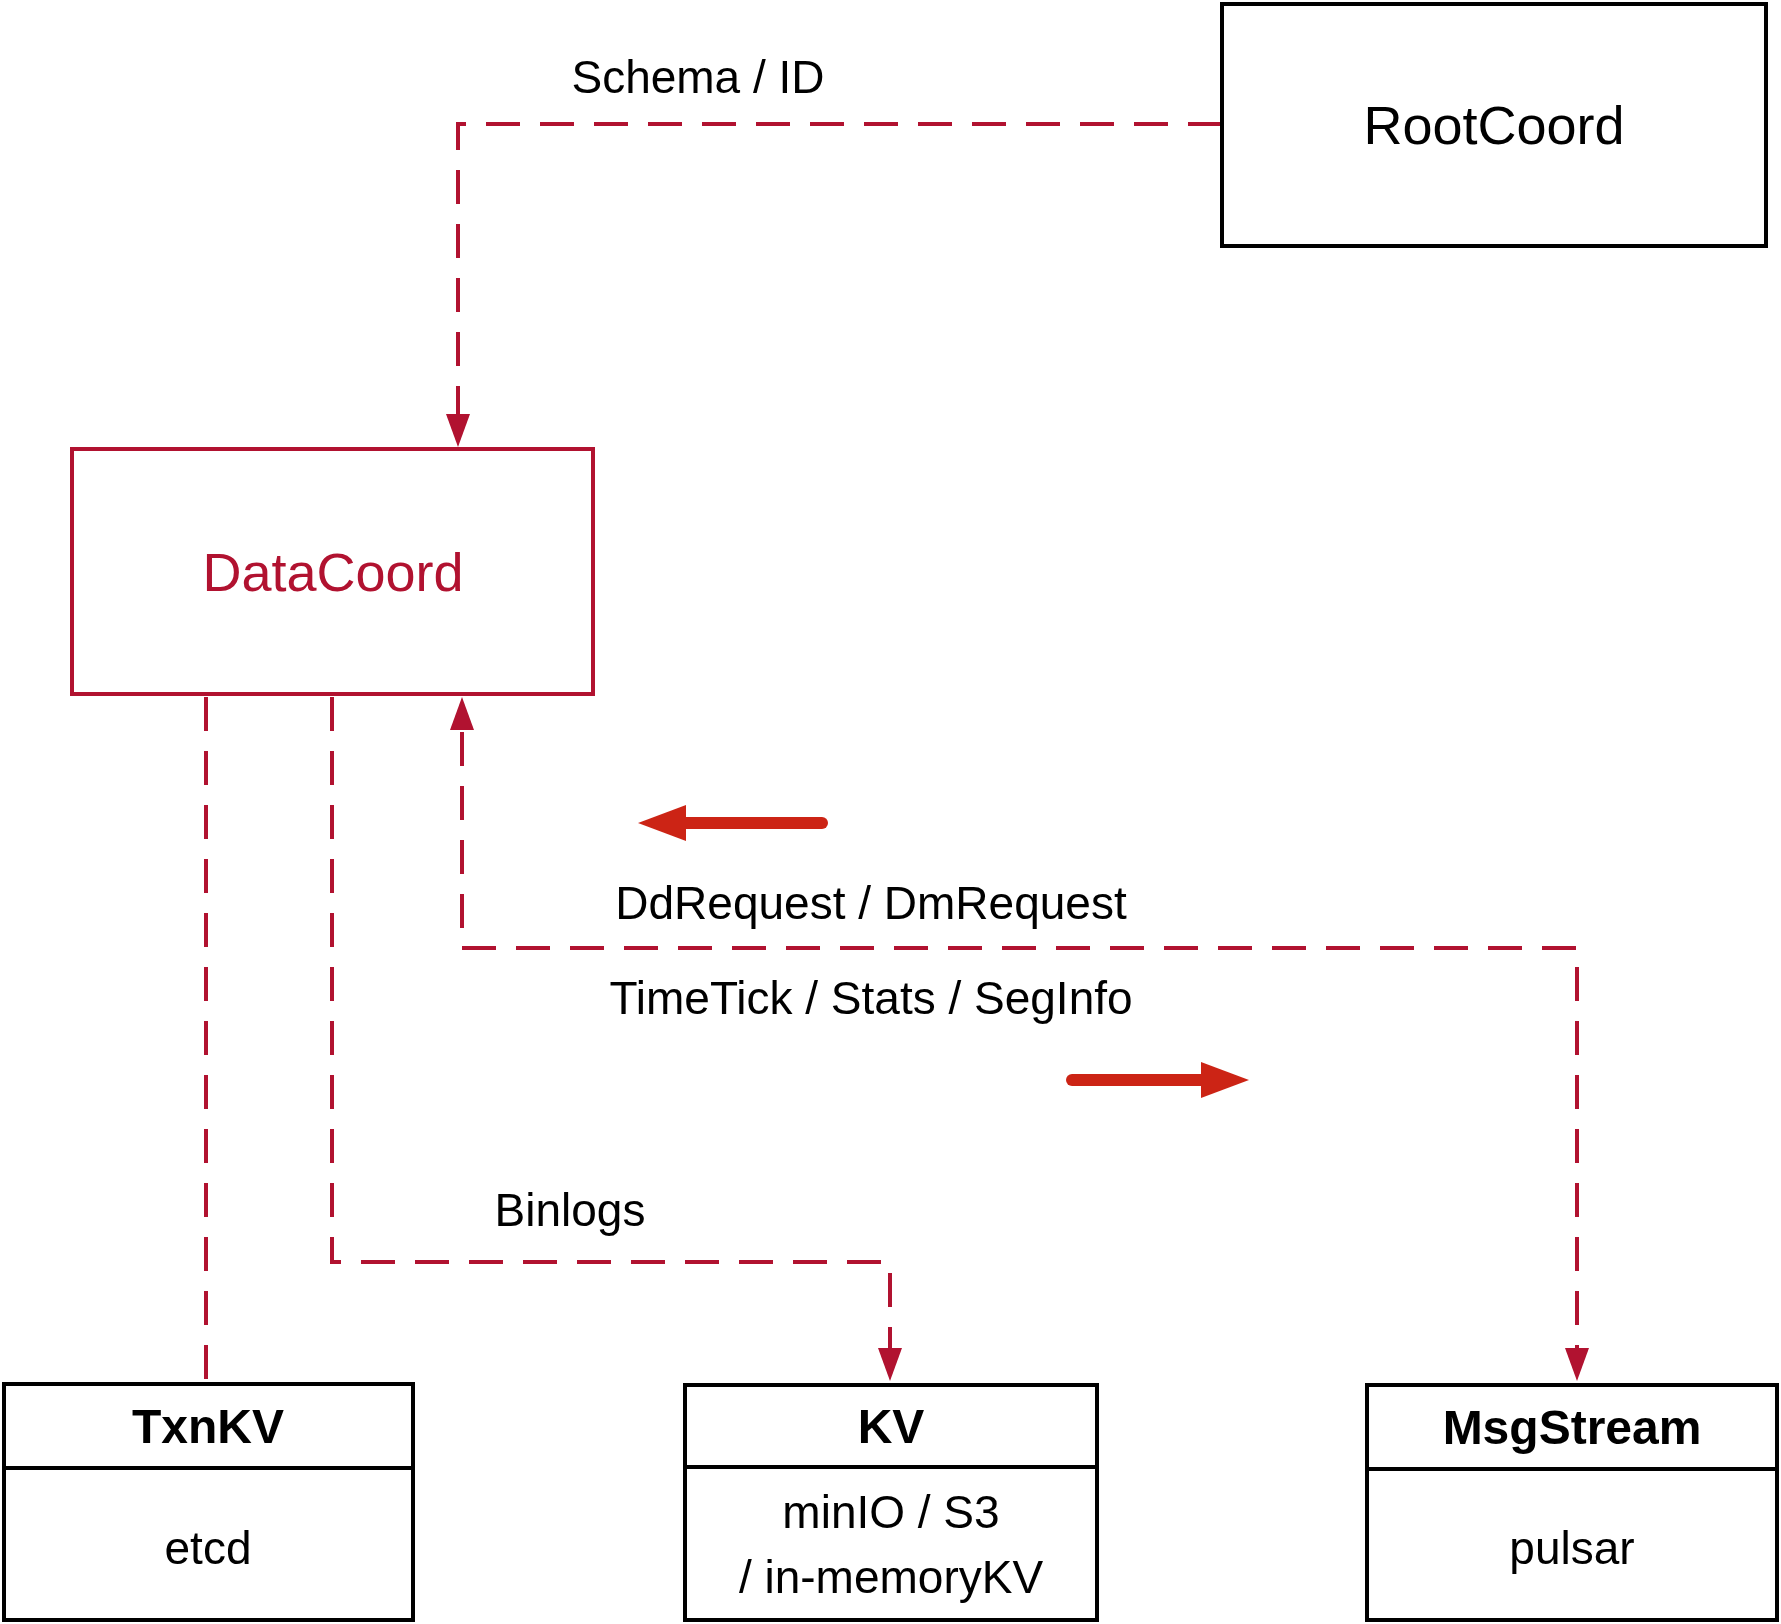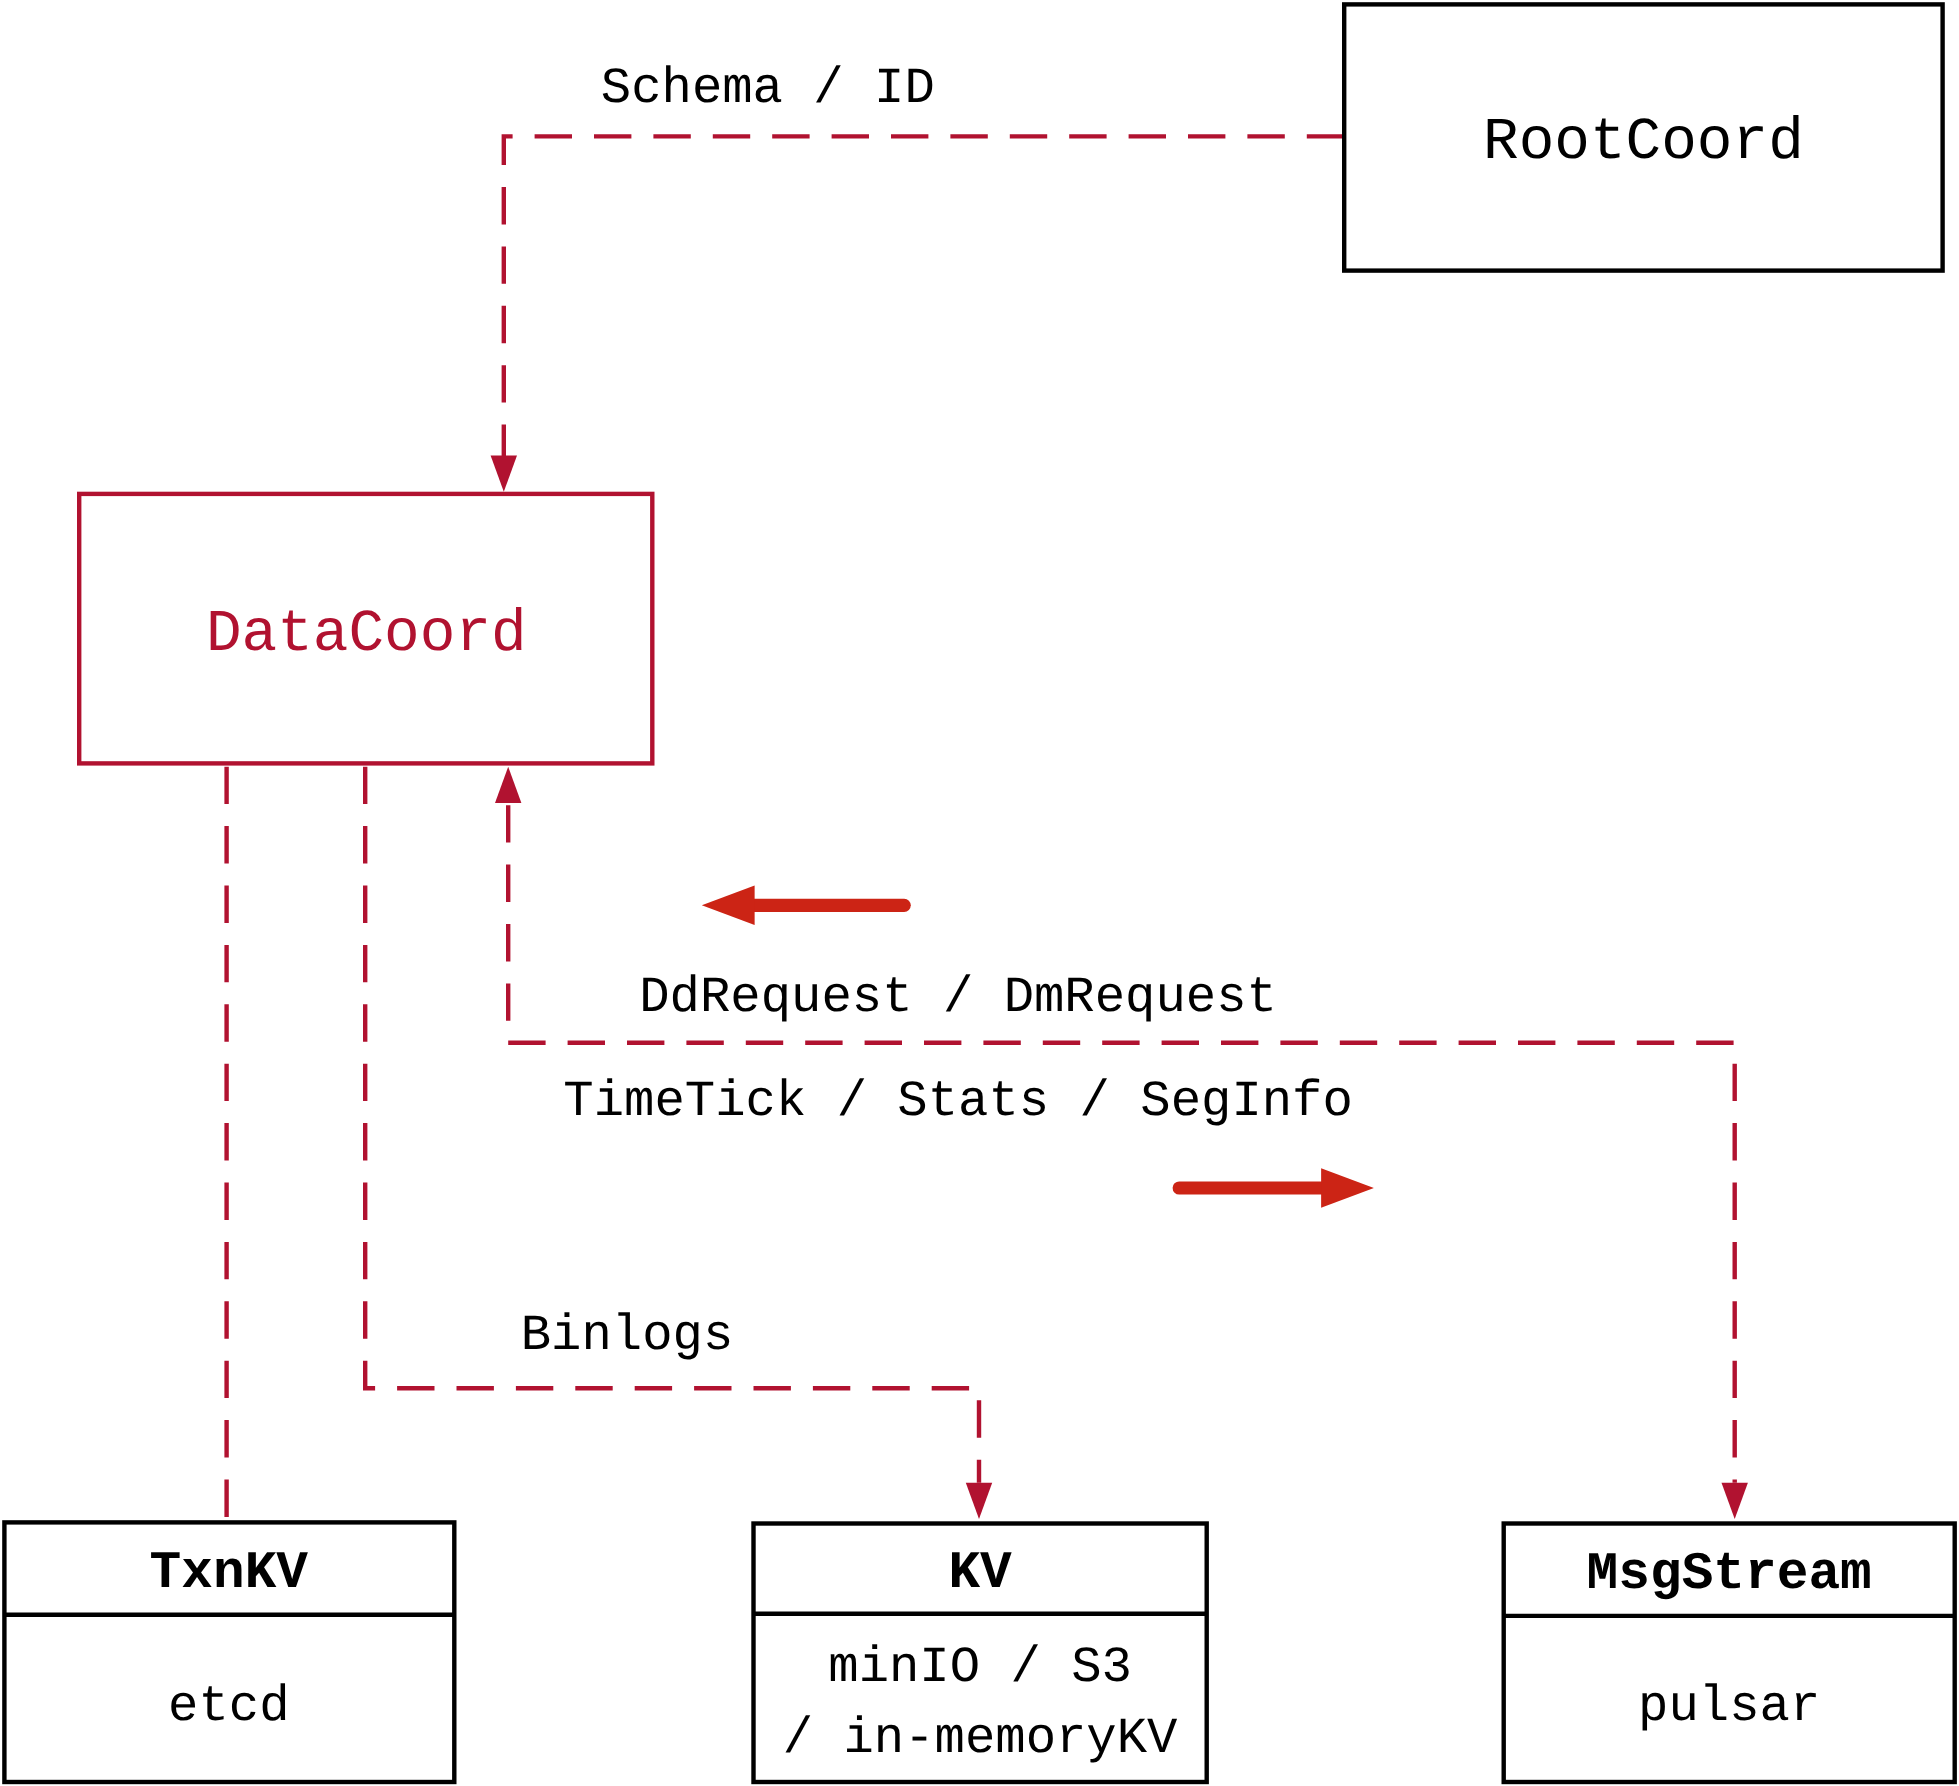--- a/index.html
+++ b/index.html
@@ -5,21 +5,21 @@
   html, body {
     margin: 0;
     padding: 0;
     background: #ffffff;
   }
   .canvas {
     width: 1576px;
     height: 1624px;
     position: relative;
     background: #ffffff;
-    font-family: Liberation Mono, monospace;
+    font-family: Liberation Sans, sans-serif;
     text-align: right;
   }
   svg { display: block; }
 
   .node-box       { fill: #ffffff; stroke: #000000; stroke-width: 4; }
   .node-box-red   { fill: #ffffff; stroke: #b11230; stroke-width: 4; }
   .divider        { stroke: #000000; stroke-width: 4; }
 
   .dashed-edge    { fill: none; stroke: #b11230; stroke-width: 4;
                     stroke-dasharray: 34 20; }

